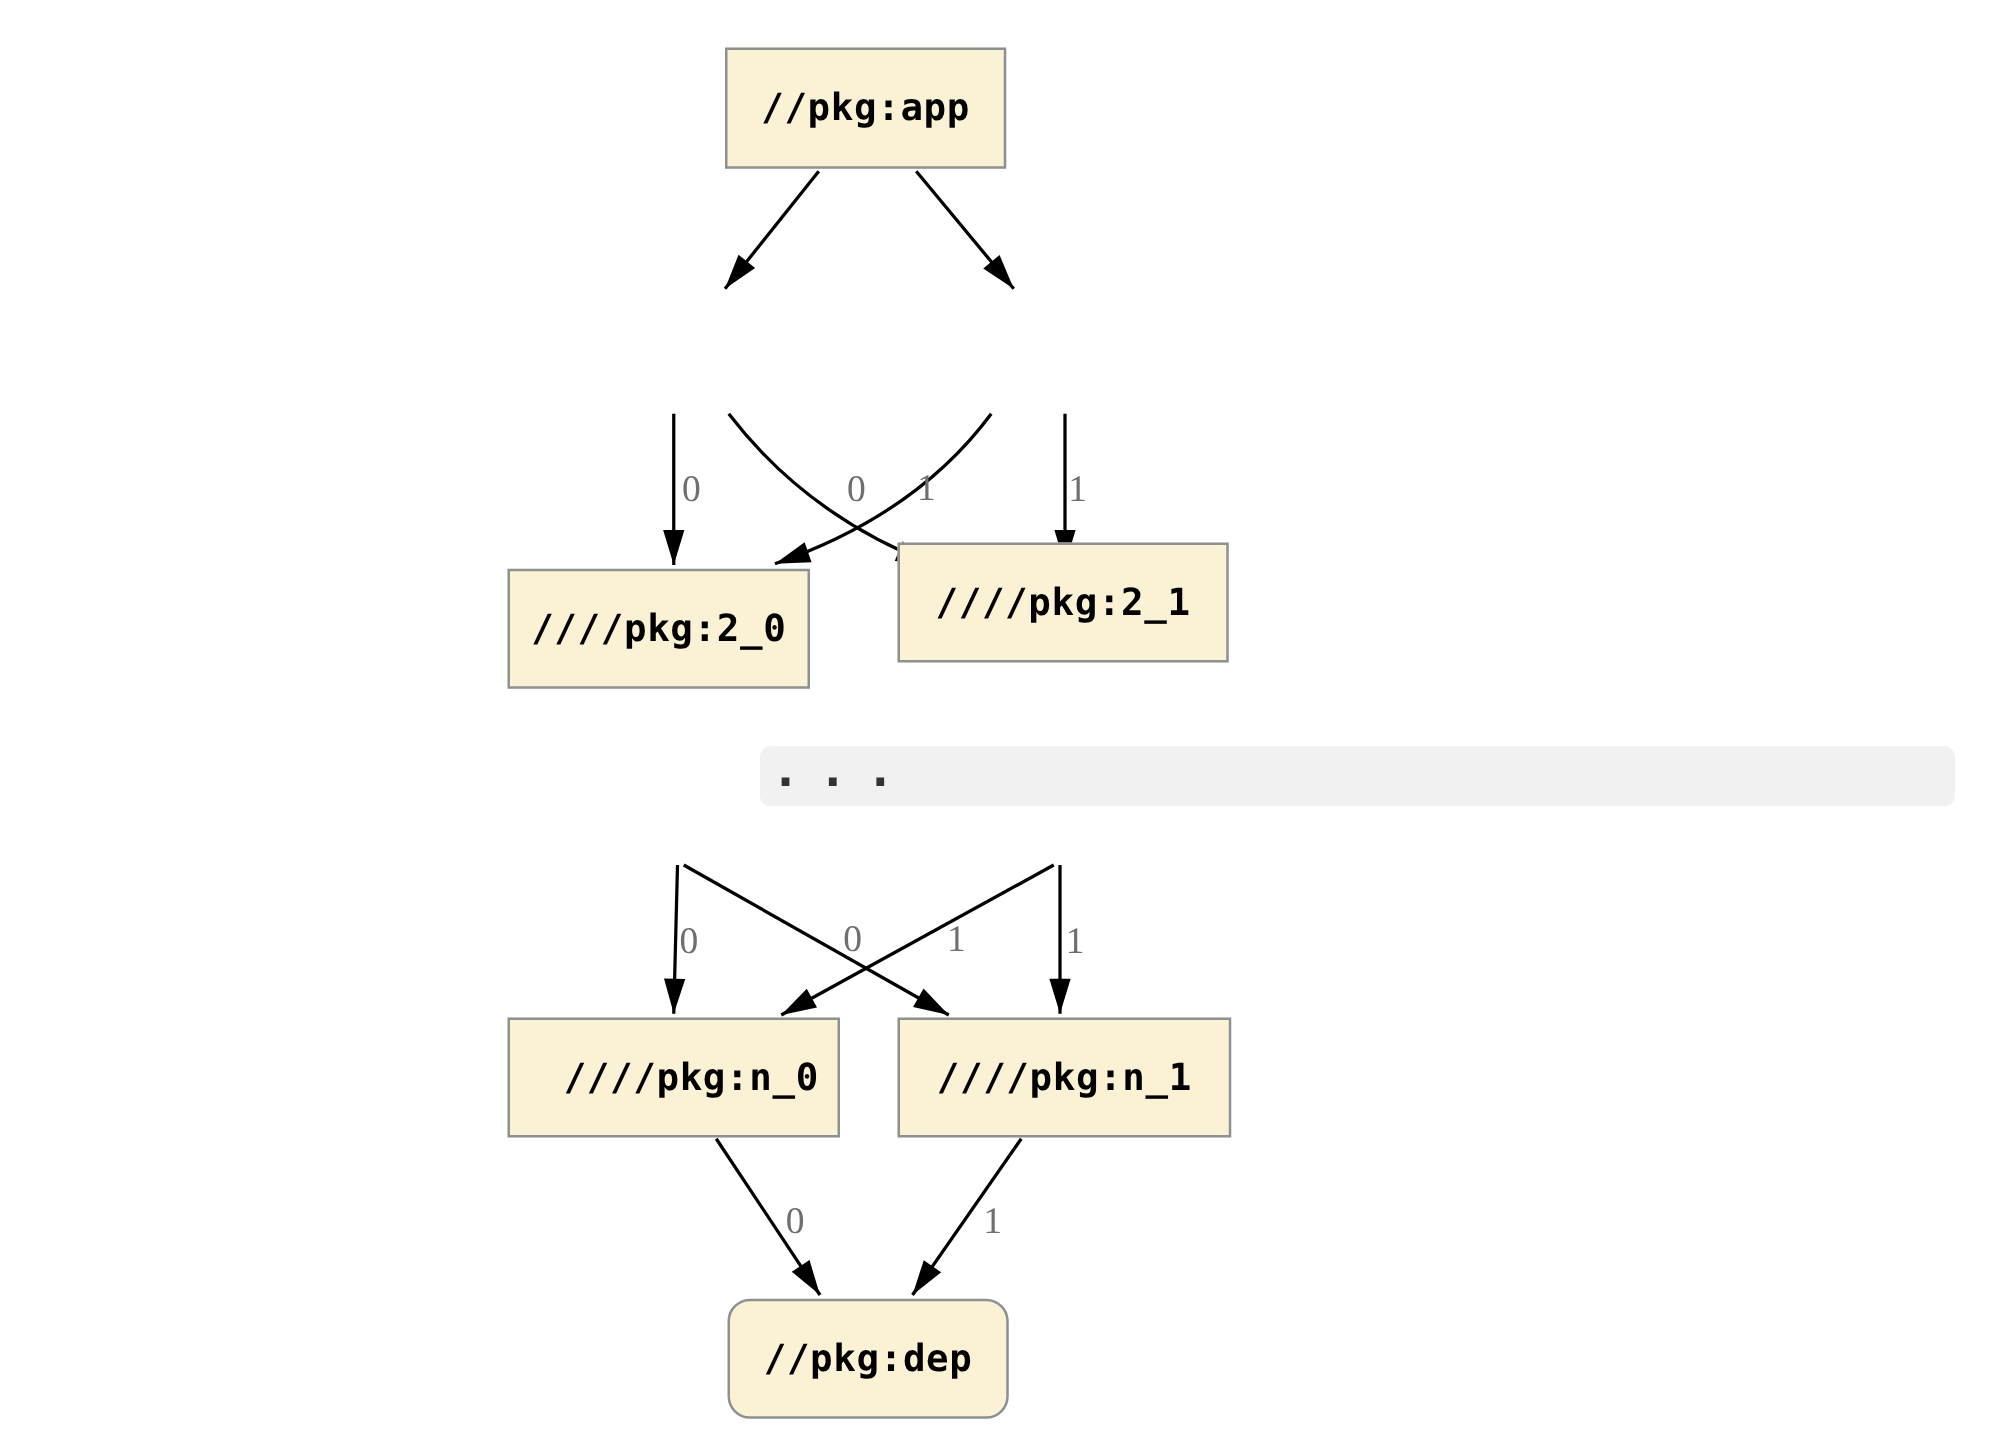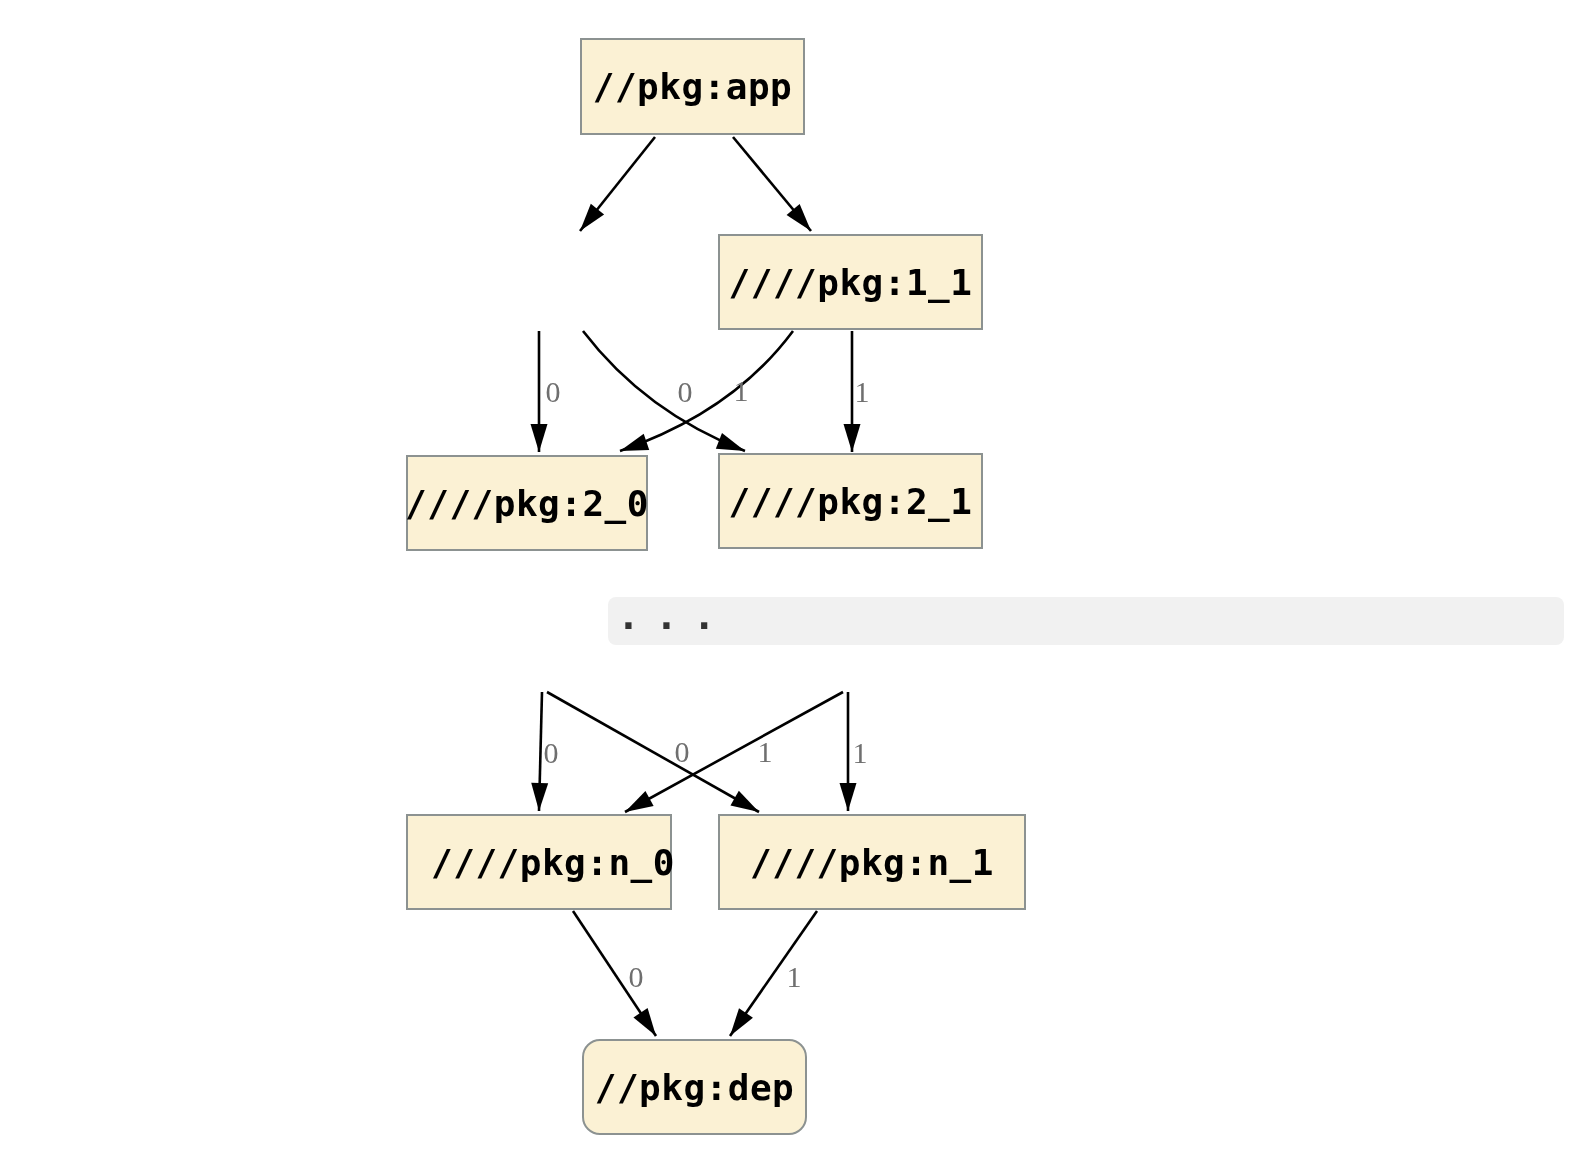--- a/index.html
+++ b/index.html
@@ -32,21 +32,21 @@
   .node {
     position: absolute;
     box-sizing: border-box;
     background: var(--node-fill, #fbf1d4);
     border: 2px solid var(--node-border, #8c9291);
     display: flex;
     align-items: center;
     justify-content: center;
     font-family: "DejaVu Sans Mono", "Liberation Mono", monospace;
     font-weight: bold;
-    font-size: 36px;
+    font-size: 30px;
     letter-spacing: 0.5px;
     color: var(--text-color, #000);
     white-space: nowrap;
   }
 
   .edge-label {
     position: absolute;
     transform: translate(-50%, -50%);
     font-family: "Liberation Serif", "DejaVu Serif", serif;
     font-size: 30px;
@@ -75,23 +75,23 @@
     color: var(--dots-color, #333);
     line-height: 1;
     padding-bottom: 10px;
   }
 
   
   .n-app  { left: 580px; top: 38px;   width: 225px; height: 97px; }
   .n-1-0  { left: 406px; top: 234px;  width: 266px; height: 96px; }
   .n-1-1  { left: 718px; top: 234px;  width: 265px; height: 96px; }
   .n-2-0  { left: 406px; top: 455px;  width: 242px; height: 96px; }
-  .n-2-1  { left: 718px; top: 453px;  width: 265px; height: 96px; }
+  .n-2-1  { left: 718px; top: 434px;  width: 265px; height: 96px; }
   .n-n-0  { left: 406px; top: 814px;  width: 266px; height: 96px; padding-left: 28px; }
-  .n-n-1  { left: 718px; top: 814px;  width: 308px; height: 96px; }
+  .n-n-1  { left: 718px; top: 814px;  width: 267px; height: 96px; }
   .n-dep  { left: 582px; top: 1039px; width: 225px; height: 96px; border-radius: 18px; }
 </style>
 </head>
 <body>
 
 <div class="canvas">
 
   <svg class="edges-layer" viewBox="0 0 1592 1162" xmlns="http://www.w3.org/2000/svg" aria-hidden="true">
     <defs>
       <marker id="arrow" markerUnits="userSpaceOnUse" markerWidth="32" markerHeight="22" refX="29" refY="10" orient="auto">
@@ -110,21 +110,20 @@
     <path class="edge" d="M542,692 L539,811" marker-end="url(#arrow)"></path>
     <path class="edge" d="M547,692 L759,812" marker-end="url(#arrow)"></path>
     <path class="edge" d="M843,692 L625,812" marker-end="url(#arrow)"></path>
     <path class="edge" d="M848,692 L848,811" marker-end="url(#arrow)"></path>
 
     <path class="edge" d="M573,911 L656,1036" marker-end="url(#arrow)"></path>
     <path class="edge" d="M817,911 L730,1036" marker-end="url(#arrow)"></path>
   </svg>
 
   <div class="node n-app">//pkg:app</div>
-  <div class="node n-1-1">////pkg:1_1</div>
   <div class="node n-2-0">////pkg:2_0</div>
   <div class="node n-2-1">////pkg:2_1</div>
   <div class="node n-n-0">////pkg:n_0</div>
   <div class="node n-n-1">////pkg:n_1</div>
   <div class="node n-dep">//pkg:dep</div>
 
   <div class="ellipsis-bar">
     <span class="ellipsis-dots">...</span>
   </div>
 

